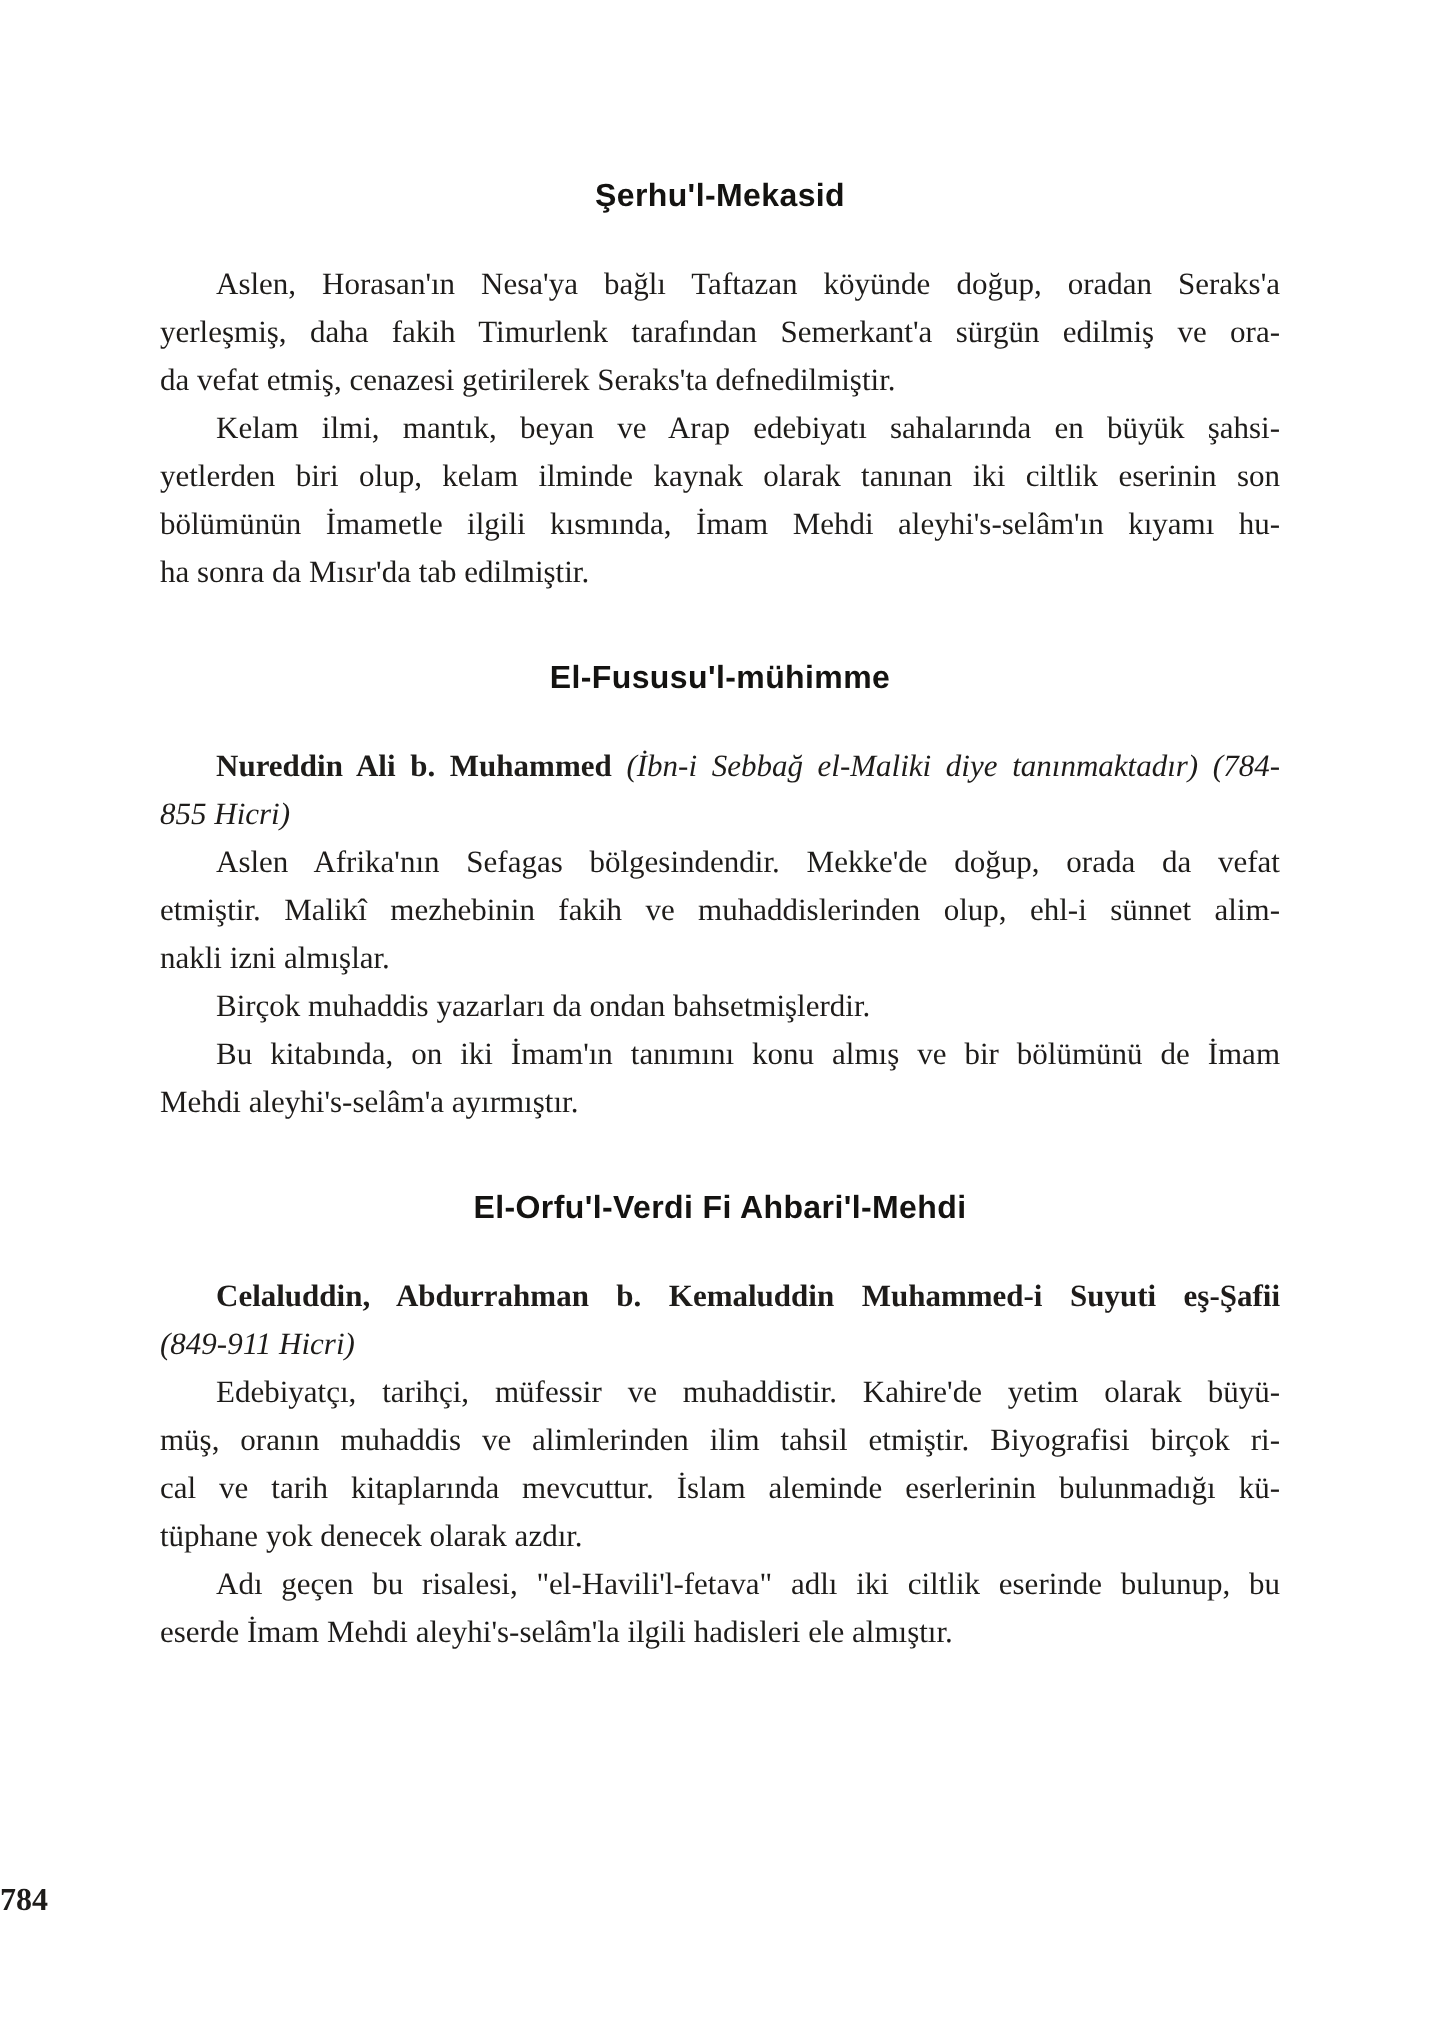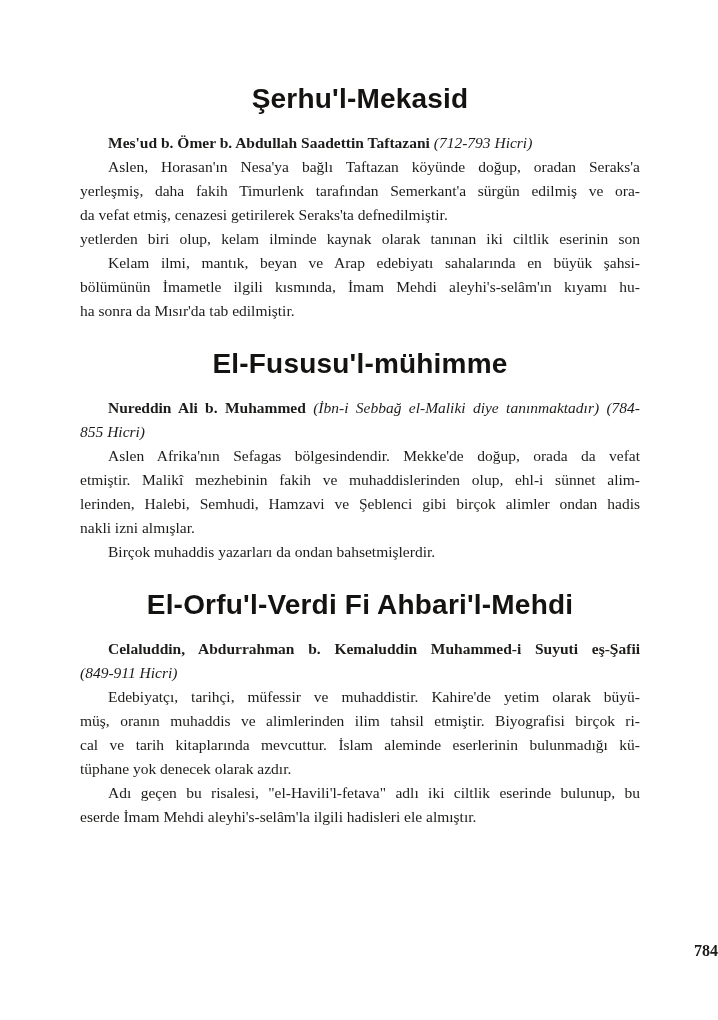--- a/index.html
+++ b/index.html
@@ -19,21 +19,21 @@
   }
   .content {
     position: absolute;
     left: 80px;
     top: 88px;
     width: 560px;
   }
   .section-title {
     font-family: "Liberation Sans", sans-serif;
     font-weight: 700;
-    font-size: 28px;
+    font-size: 16px;
     line-height: 22px;
     letter-spacing: 0.2px;
     text-align: center;
     color: #141311;
     margin: 30px 0 21px 0;
   }
   .section:first-child .section-title {
     margin-top: 0;
   }
   .block {
@@ -56,65 +56,65 @@
     font-weight: 700;
   }
   .seg.i {
     font-style: italic;
   }
   .page-number {
     position: absolute;
     left: 0;
     right: 0;
     top: 942px;
-    text-align: right;
+    text-align: left;
     font-family: "Liberation Serif", serif;
     font-weight: 700;
     font-size: 16px;
     color: #1e1c1a;
   }
 </style>
 </head>
 <body>
 
 <div class="page">
   <div class="content">
       <div class="section">
         <div class="section-title">Şerhu'l-Mekasid</div>
         <div class="block">
-          <div class="line first"><span class="seg b">Mes'ud b. Ömer b. Abdullah Saadettin Taftazani </span><span class="seg i">(712-793 Hicri)</span></div>
-        </div>
-        <div class="block">
           <div class="line first just"><span class="seg n">Aslen, Horasan'ın Nesa'ya bağlı Taftazan köyünde doğup, oradan Seraks'a</span></div>
           <div class="line just"><span class="seg n">yerleşmiş, daha fakih Timurlenk tarafından Semerkant'a sürgün edilmiş ve ora-</span></div>
           <div class="line"><span class="seg n">da vefat etmiş, cenazesi getirilerek Seraks'ta defnedilmiştir.</span></div>
         </div>
         <div class="block">
+          <div class="line first just"><span class="seg n">Kelam ilmi, mantık, beyan ve Arap edebiyatı sahalarında en büyük şahsi-</span></div>
           <div class="line just"><span class="seg n">yetlerden biri olup, kelam ilminde kaynak olarak tanınan iki ciltlik eserinin son</span></div>
-          <div class="line first just"><span class="seg n">Kelam ilmi, mantık, beyan ve Arap edebiyatı sahalarında en büyük şahsi-</span></div>
           <div class="line just"><span class="seg n">bölümünün İmametle ilgili kısmında, İmam Mehdi aleyhi's-selâm'ın kıyamı hu-</span></div>
         </div>
         <div class="block">
           <div class="line"><span class="seg n">ha sonra da Mısır'da tab edilmiştir.</span></div>
         </div>
       </div>
       <div class="section">
         <div class="section-title">El-Fususu'l-mühimme</div>
         <div class="block">
           <div class="line first just"><span class="seg b">Nureddin Ali b. Muhammed </span><span class="seg i">(İbn-i Sebbağ el-Maliki diye tanınmaktadır) (784-</span></div>
           <div class="line"><span class="seg i">855 Hicri)</span></div>
         </div>
         <div class="block">
           <div class="line first just"><span class="seg n">Aslen Afrika'nın Sefagas bölgesindendir. Mekke'de doğup, orada da vefat</span></div>
           <div class="line just"><span class="seg n">etmiştir. Malikî mezhebinin fakih ve muhaddislerinden olup, ehl-i sünnet alim-</span></div>
-          <div class="line just"><span class="seg n">lerinden, Halebi, Semhudi, Hamzavi ve Şeblenci gibi birçok alimler ondan hadis</span></div>
           <div class="line"><span class="seg n">nakli izni almışlar.</span></div>
         </div>
         <div class="block">
           <div class="line first"><span class="seg n">Birçok muhaddis yazarları da ondan bahsetmişlerdir.</span></div>
+        </div>
+        <div class="block">
+          <div class="line first just"><span class="seg n">Bu kitabında, on iki İmam'ın tanımını konu almış ve bir bölümünü de İmam</span></div>
+          <div class="line"><span class="seg n">Mehdi aleyhi's-selâm'a ayırmıştır.</span></div>
         </div>
       </div>
       <div class="section">
         <div class="section-title">El-Orfu'l-Verdi Fi Ahbari'l-Mehdi</div>
         <div class="block">
           <div class="line first just"><span class="seg b">Celaluddin, Abdurrahman b. Kemaluddin Muhammed-i Suyuti eş-Şafii</span></div>
           <div class="line"><span class="seg i">(849-911 Hicri)</span></div>
         </div>
         <div class="block">
           <div class="line first just"><span class="seg n">Edebiyatçı, tarihçi, müfessir ve muhaddistir. Kahire'de yetim olarak büyü-</span></div>

